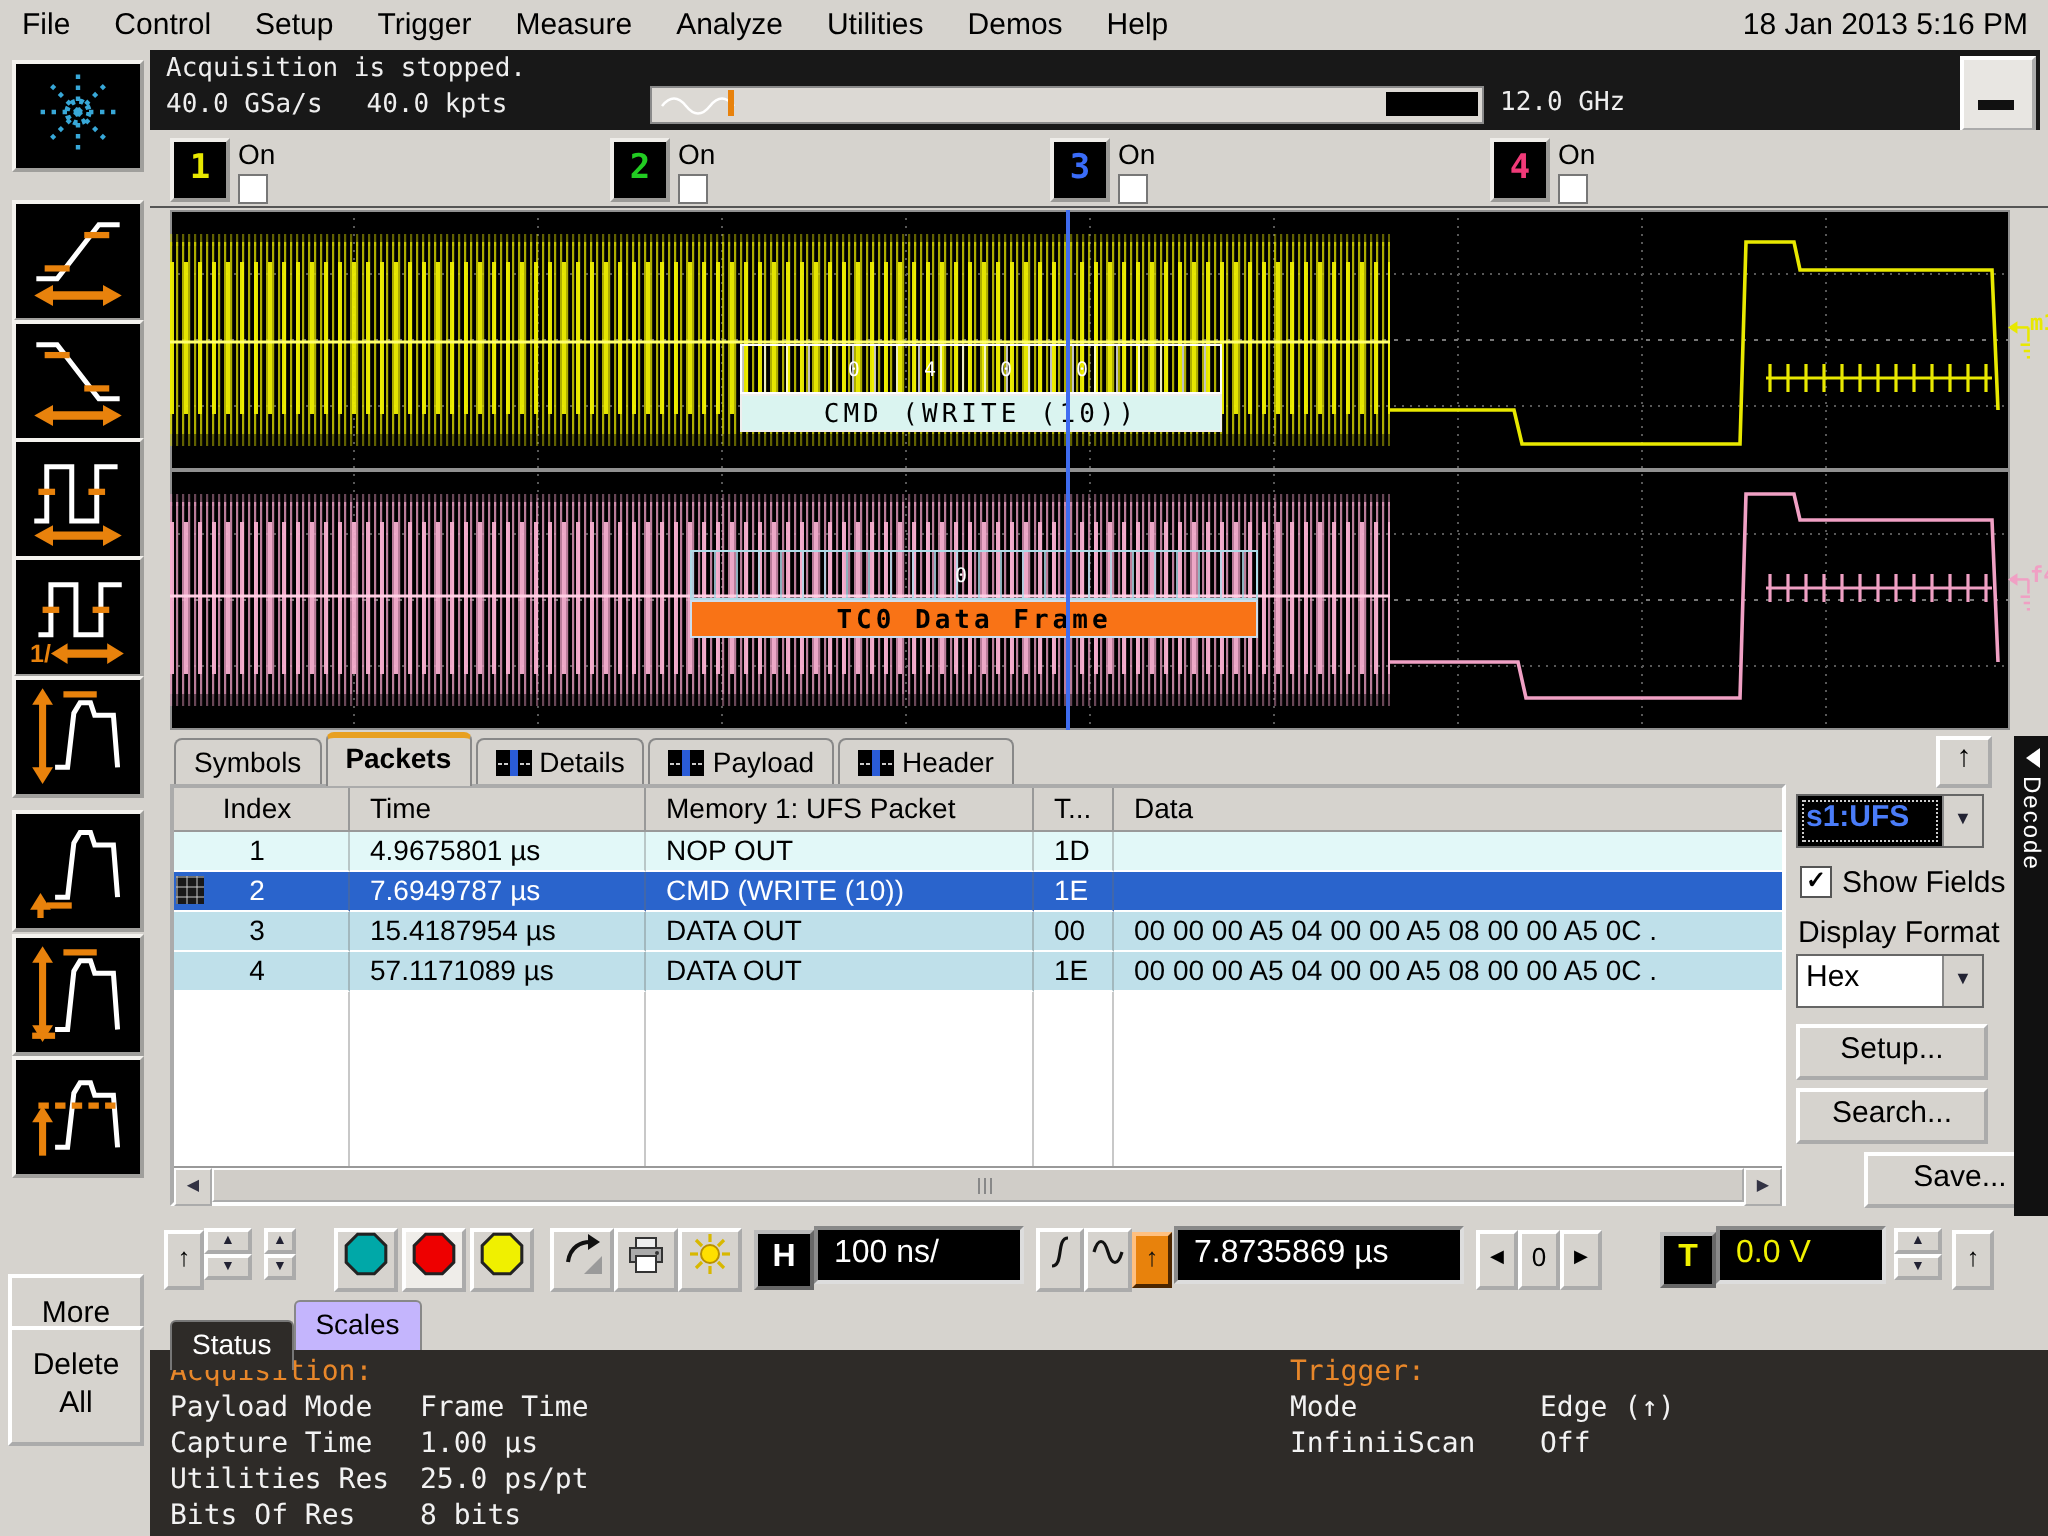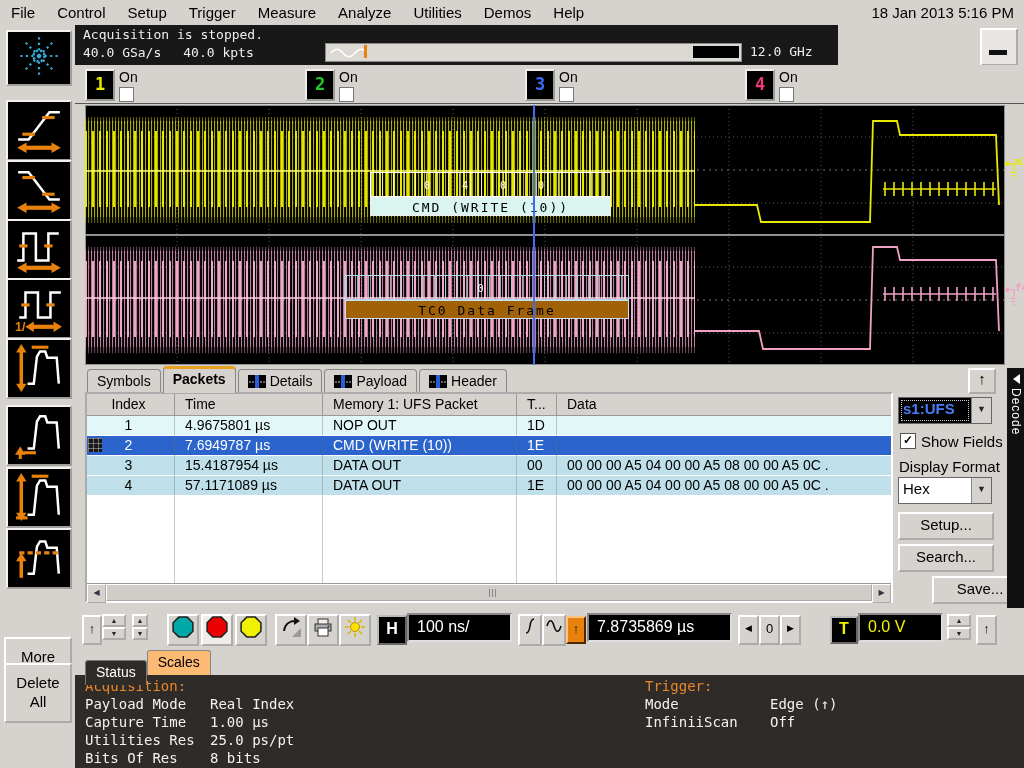--- a/index.html
+++ b/index.html
@@ -18,21 +18,21 @@
            border-right:2px solid #9a9a9a;}
   .sbtn{position:absolute;left:6px;width:62px;background:#000;border:2px outset #f4f2ee;}
   .sbtn svg{display:block;margin:2px auto;}
   .graybtn{position:absolute;left:4px;width:64px;background:#d6d3ce;border:2px outset #fff;
            text-align:center;font-size:15px;line-height:19px;padding-top:8px;}
 
   
   #main{position:absolute;left:75px;top:25px;width:949px;height:743px;background:#d6d3ce;}
 
   
-  #acqbar{position:absolute;left:0;top:0;width:763px;height:40px;background:#181818;color:#eee;}
+  #acqbar{position:absolute;left:0;top:0;width:945px;height:40px;background:#181818;color:#eee;}
   #acq-line1{position:absolute;left:8px;top:2px;font-size:13px;}
   #acq-line2{position:absolute;left:8px;top:20px;font-size:13px;}
   #acq-line2 span{margin-right:22px;}
   #bw-slider{position:absolute;left:250px;top:18px;width:415px;height:17px;background:#dcd9d4;
              border:1px solid #8a8a8a;}
   #bw-cursor{position:absolute;left:38px;top:1px;width:3px;height:13px;background:#e8820c;}
   #bw-box{position:absolute;left:367px;top:2px;width:46px;height:12px;background:#000;}
   #bw-text{position:absolute;left:675px;top:19px;font-size:13px;}
   #min-btn{position:absolute;left:905px;top:3px;width:34px;height:34px;background:#e8e6e2;
            border:2px outset #fff;}
@@ -116,21 +116,21 @@
   .badge{position:absolute;background:#000;border:2px outset #bbb;color:#fff;font-weight:bold;
          font-size:16px;text-align:center;}
   .spin{position:absolute;display:flex;flex-direction:column;}
   .spin div{background:#d6d3ce;border:2px outset #fff;font-size:7px;line-height:9px;width:24px;
             height:13px;text-align:center;color:#223;box-sizing:border-box;}
 
   
   #stabs{position:absolute;left:10px;top:625px;display:flex;align-items:flex-end;}
   #stab-status{background:#2e2b28;color:#fff;border:1px solid #777;border-bottom:none;
      border-radius:3px 3px 0 0;padding:3px 10px 5px;font-size:14px;position:relative;z-index:2;}
-  #stab-scales{background:#fdba74;border:1px solid #888;border-bottom:none;border-radius:3px 3px 0 0;
+  #stab-scales{background:#c4b5fd;border:1px solid #888;border-bottom:none;border-radius:3px 3px 0 0;
      padding:3px 10px 15px;font-size:14px;}
   #statuspanel{position:absolute;left:0;top:650px;width:949px;height:93px;background:#2e2b28;
      color:#f2f2f2;font-family:"DejaVu Sans Mono",monospace;font-size:14px;line-height:18px;}
   .scol{position:absolute;top:2px;}
   .srow{display:flex;} .srow .lb{width:125px;} 
   .stitle{color:#e8872a;}
 </style>
 </head>
 <body>
 
@@ -360,21 +360,21 @@
           <rect x="0" y="156" width="610" height="76" fill="url(#bp2)" opacity="0.95"></rect>
           <line x1="0" y1="193" x2="610" y2="193" stroke="#ffd0e4" stroke-width="1.5"></line>
           <polyline points="610,226 674,226 678,244 785,244 788,142 812,142 815,155 911,155 914,226" fill="none" stroke="#f0a0c4" stroke-width="1.8"></polyline>
           <path d="M798,189 H911 M800,182V196 M809,182V196 M818,182V196 M827,182V196 M836,182V196 M845,182V196 M854,182V196 M863,182V196 M872,182V196 M881,182V196 M890,182V196 M899,182V196 M908,182V196" stroke="#f0a0c4" stroke-width="1.6" fill="none"></path>
         </g>
       </svg>
       
       <div class="ovl fields" style="left:285px;top:67px;width:241px;height:25px;border:1px solid #fff;">0 4 0 0</div>
       <div class="ovl dlabel" style="left:285px;top:92px;width:241px;height:19px;background:#daf4f0;border:1px solid #eee;">CMD (WRITE (10))</div>
       <div class="ovl fields" style="left:260px;top:170px;width:284px;height:25px;border:1px solid #b0dce8;background-image:repeating-linear-gradient(90deg,rgba(175,220,235,.8) 0 1px,transparent 1px 11px);">0</div>
-      <div class="ovl dlabel" style="left:260px;top:195px;width:284px;height:19px;background:#a16207;border:1px solid #cde;">TC0 Data Frame</div>
+      <div class="ovl dlabel" style="left:260px;top:195px;width:284px;height:19px;background:#f97316;border:1px solid #cde;font-weight:bold;">TC0 Data Frame</div>
       <div id="cursor-line"></div>
     </div>
 
     <div class="marker" style="left:929px;top:130px;color:#e8e800;">
       <svg width="11" height="30" viewBox="0 0 14 30">
         <g stroke="#e8e800" stroke-width="1.6" fill="none">
           <line x1="4" y1="7" x2="13" y2="7"></line>
             <line x1="13" y1="7" x2="13" y2="16"></line>
           <line x1="8" y1="18" x2="18" y2="18"></line>
             <line x1="10" y1="22" x2="16" y2="22"></line>
@@ -578,21 +578,21 @@
 
     <div id="stabs">
       <div id="stab-status">Status</div>
       <div id="stab-scales">Scales</div>
     </div>
     <div id="statuspanel">
       <div class="scol" style="left:10px;">
         <div class="stitle">Acquisition:</div>
         <div class="srow">
             <span class="lb">Payload Mode</span>
-            <span>Real Index</span>
+            <span>Frame Time</span>
           </div>
         <div class="srow">
             <span class="lb">Capture Time</span>
             <span>1.00 µs</span>
           </div>
         <div class="srow">
             <span class="lb">Utilities Res</span>
             <span>25.0 ps/pt</span>
           </div>
         <div class="srow">

